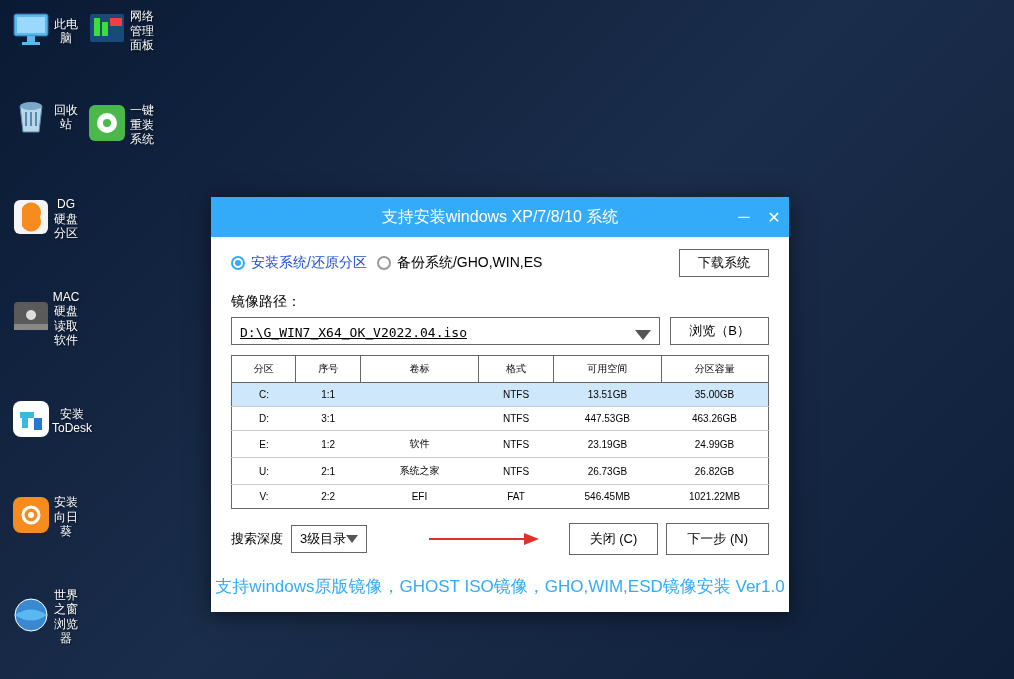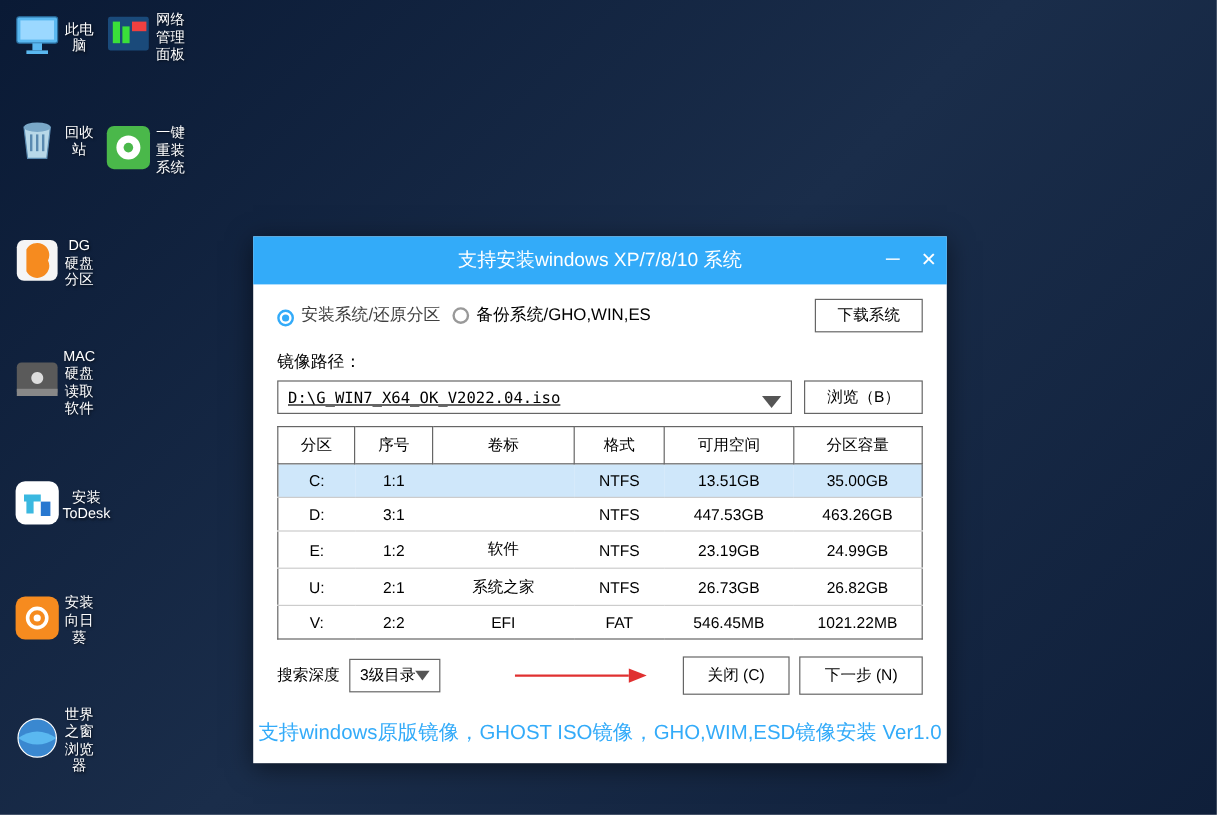--- a/index.html
+++ b/index.html
@@ -103,21 +103,21 @@
   justify-content: center;
 }
 .radio.selected .circle { border-color: #33abf9; }
 .radio.selected .circle::after {
   content: '';
   width: 6px;
   height: 6px;
   background: #33abf9;
   border-radius: 50%;
 }
-.radio.selected { color: #404040; align-items: flex-end; }
+.radio.selected { color: #1d4ed8; }
 
 .btn {
   border: 1px solid #666;
   background: #fff;
   padding: 4px 18px;
   font-size: 13px;
   cursor: pointer;
   font-family: inherit;
 }
 .download-btn { margin-left: auto; }
@@ -149,21 +149,21 @@
   border-left: 8px solid transparent;
   border-right: 8px solid transparent;
   border-top: 10px solid #555;
 }
 
 
 .tbl {
   border: 1px solid #666;
   border-collapse: collapse;
   width: 100%;
-  font-size: 13px;
+  font-size: 10px;
 }
 .tbl th, .tbl td {
   border-bottom: 1px solid #ccc;
   padding: 6px 4px;
   text-align: center;
 }
 .tbl th {
   border: 1px solid #666;
   font-weight: normal;
 }

